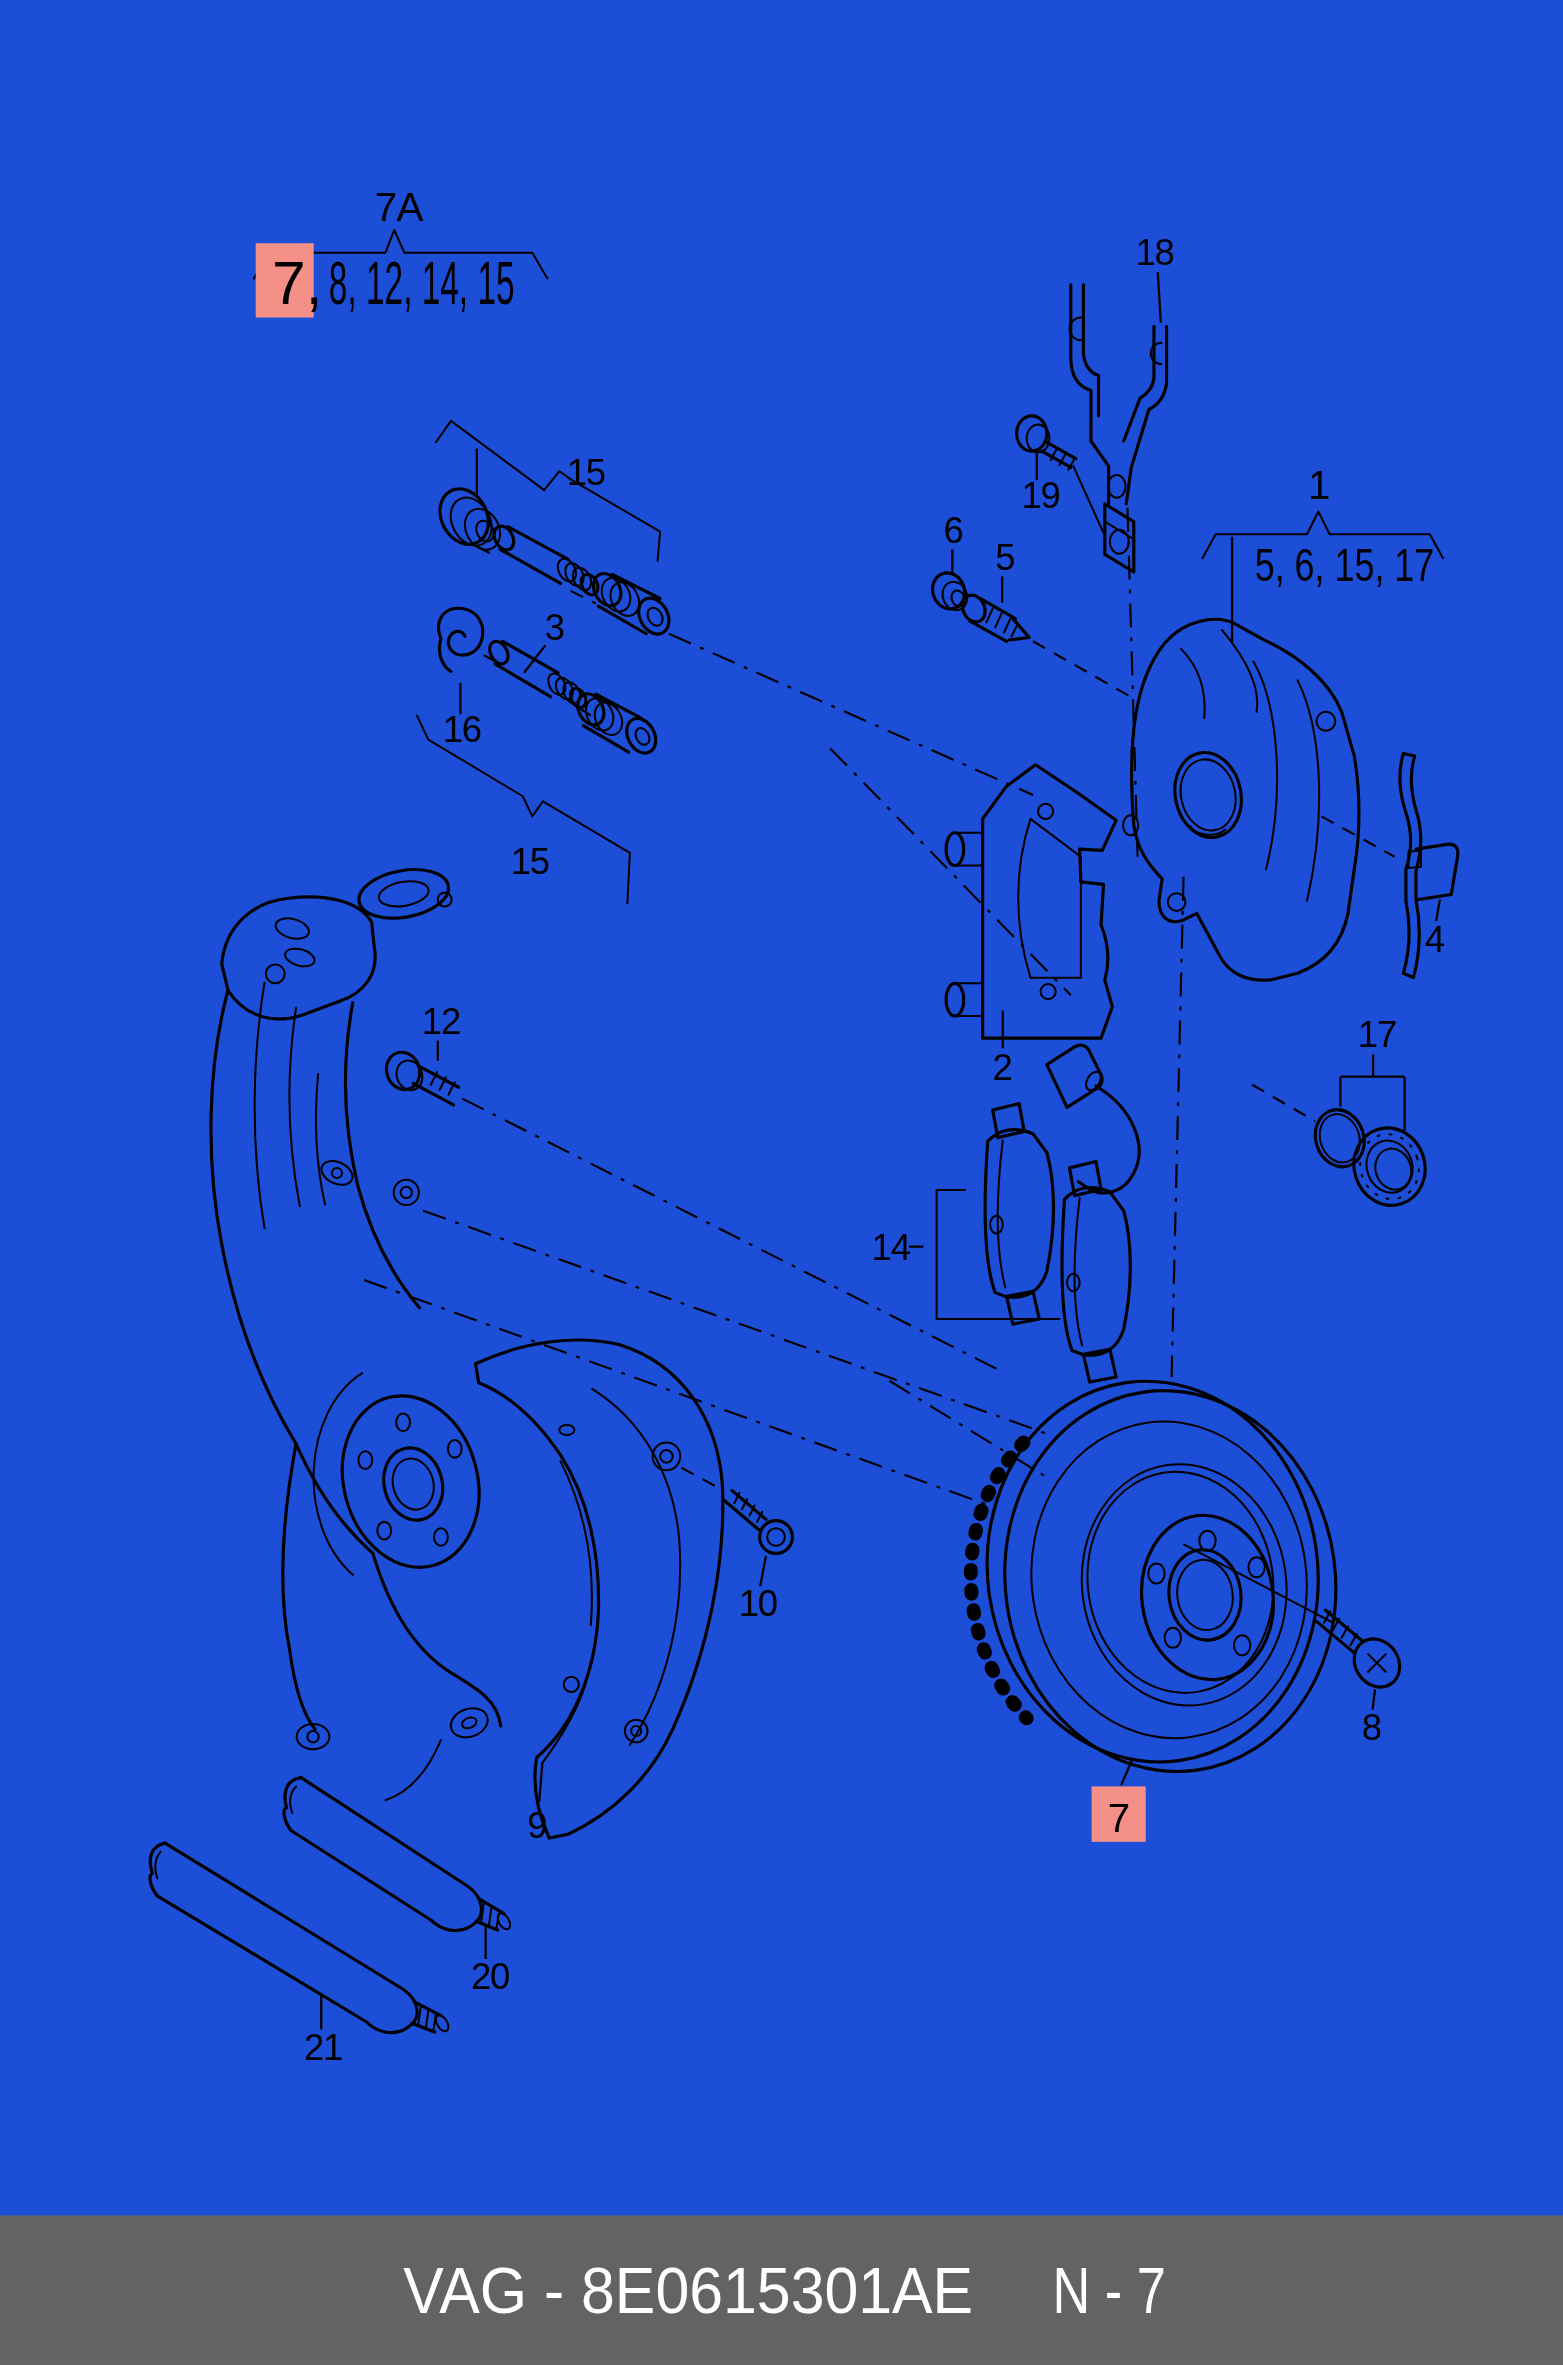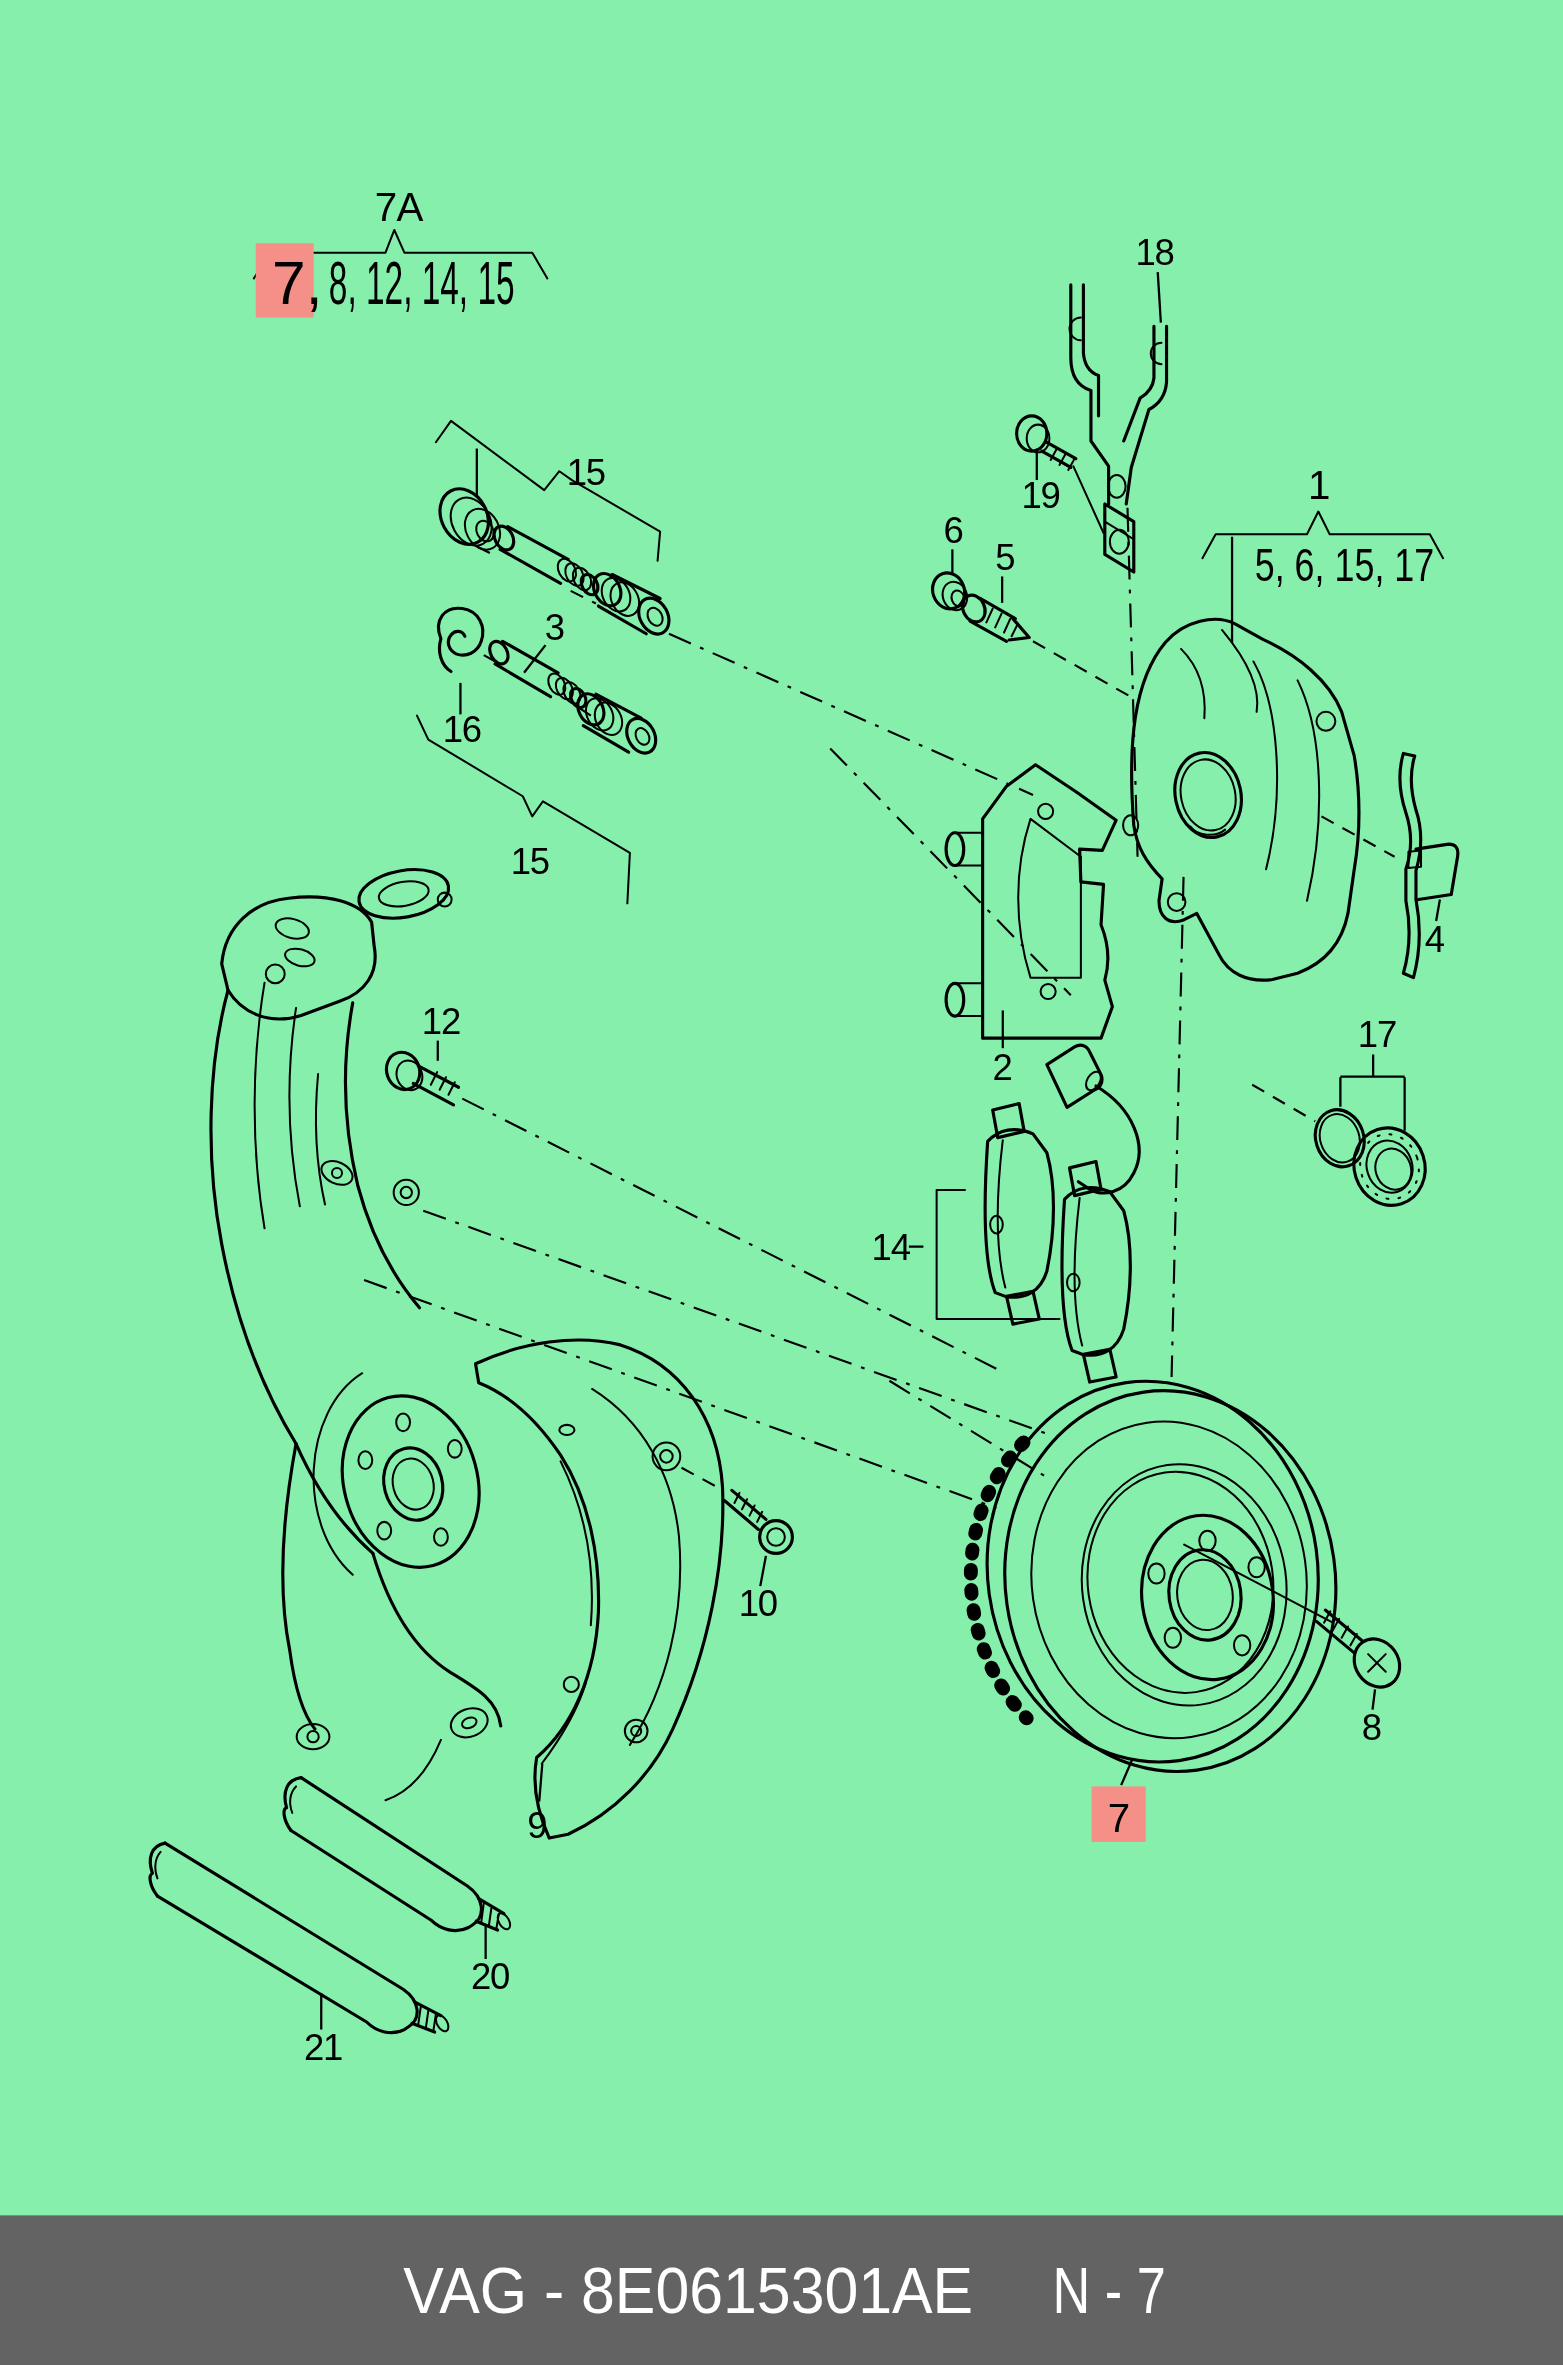--- a/index.html
+++ b/index.html
@@ -1,16 +1,16 @@
 <!DOCTYPE html>
 <html style="font-size:10px"><head>
 <meta charset="utf-8">
 <style>
   html,body{margin:0;padding:0;background:#fff;}
-  .page{width:1564px;height:2366px;position:relative;background:#86efac;}
+  .page{width:1564px;height:2366px;position:relative;background:#1d4ed8;}
   svg{display:block;}
   .ln{fill:none;stroke:#000;stroke-width:5;stroke-linecap:round;stroke-linejoin:round;}
   .thin{fill:none;stroke:#000;stroke-width:3.2;stroke-linecap:round;stroke-linejoin:round;}
   .dd{fill:none;stroke:#000;stroke-width:3.4;stroke-dasharray:38 16 6 16;}
   .dsh{fill:none;stroke:#000;stroke-width:3.4;stroke-dasharray:22 16;}
   .lead{fill:none;stroke:#000;stroke-width:3.6;}
   .lbl{font-family:"Liberation Sans","DejaVu Sans",sans-serif;font-size:58px;fill:#000;letter-spacing:-2px;}
   .lbl-big{font-family:"Liberation Sans","DejaVu Sans",sans-serif;font-size:64px;fill:#000;letter-spacing:-1px;}
   .row{font-family:"Liberation Sans","DejaVu Sans",sans-serif;font-size:72px;fill:#000;}
   .rowbig{font-family:"Liberation Sans","DejaVu Sans",sans-serif;font-size:96px;fill:#000;}

